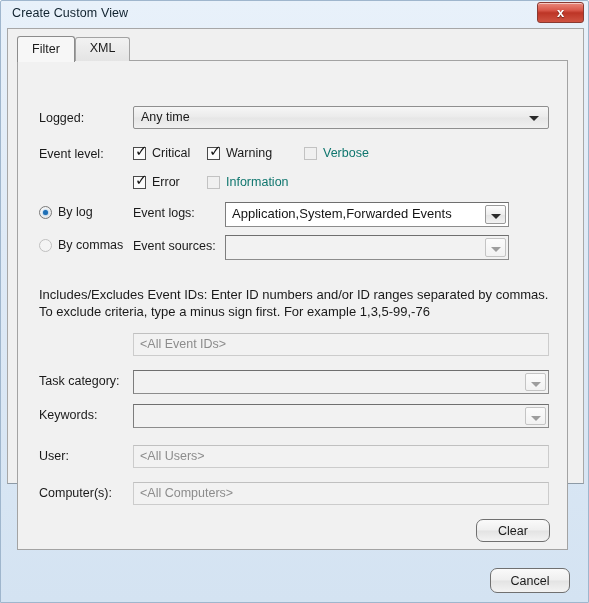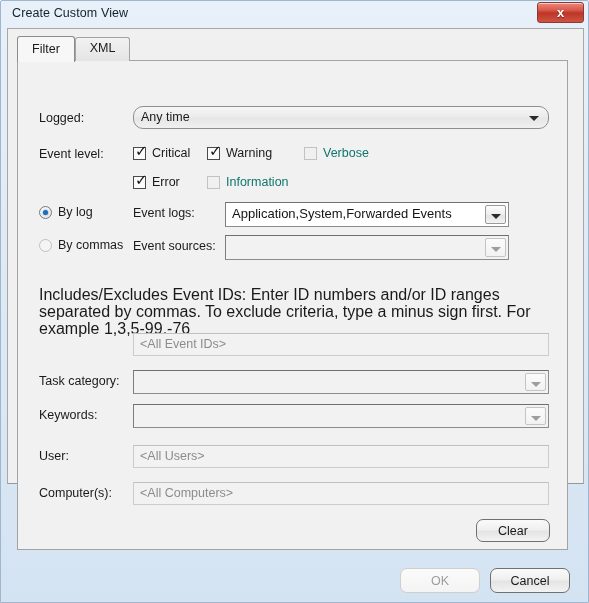--- a/index.html
+++ b/index.html
@@ -139,21 +139,21 @@
     color: #1a1a1a;
     white-space: nowrap;
   }
 
   
   .combo-flat {
     position: absolute;
     box-sizing: border-box;
     background: linear-gradient(180deg,#f6f6f6 0%, #ebebeb 48%, #e6e6e6 52%, #f0f0f0 100%);
     border: 1px solid #8f8f8f;
-    border-radius: 10px;
+    border-radius: 2px;
     cursor: pointer;
   }
   .combo-flat .val {
     position: absolute;
     left: 7px;
     top: 3px;
     font-size: 12.5px;
     color: #1a1a1a;
     white-space: nowrap;
   }
@@ -282,21 +282,21 @@
     left: 19px;
     top: 0;
     font-size: 12.5px;
     color: #1a1a1a;
     white-space: nowrap;
   }
 
   
   .helptext {
     position: absolute;
-    font-size: 16px;
+    font-size: 13px;
     color: #1a1a1a;
     line-height: 17px;
   }
 
   
   .btn {
     position: absolute;
     box-sizing: border-box;
     border: 1px solid #9a9a9a;
     border-radius: 7px;
@@ -440,22 +440,19 @@
             <span class="ph">&lt;All Computers&gt;</span>
           </div>
 
           <div class="btn strong" style="left:458px; top:458px; width:74px; height:23px;">
             <span class="cap">Clear</span>
           </div>
 
         </div>
       </div>
 
-      <div class="btn disabled" style="left:392px; top:539px; width:80px; height:25px;">
-        <span class="cap">OK</span>
-      </div>
       <div class="btn strong" style="left:482px; top:539px; width:80px; height:25px;">
         <span class="cap">Cancel</span>
       </div>
 
     </div>
   </div>
 </div>
 
 </body></html>

